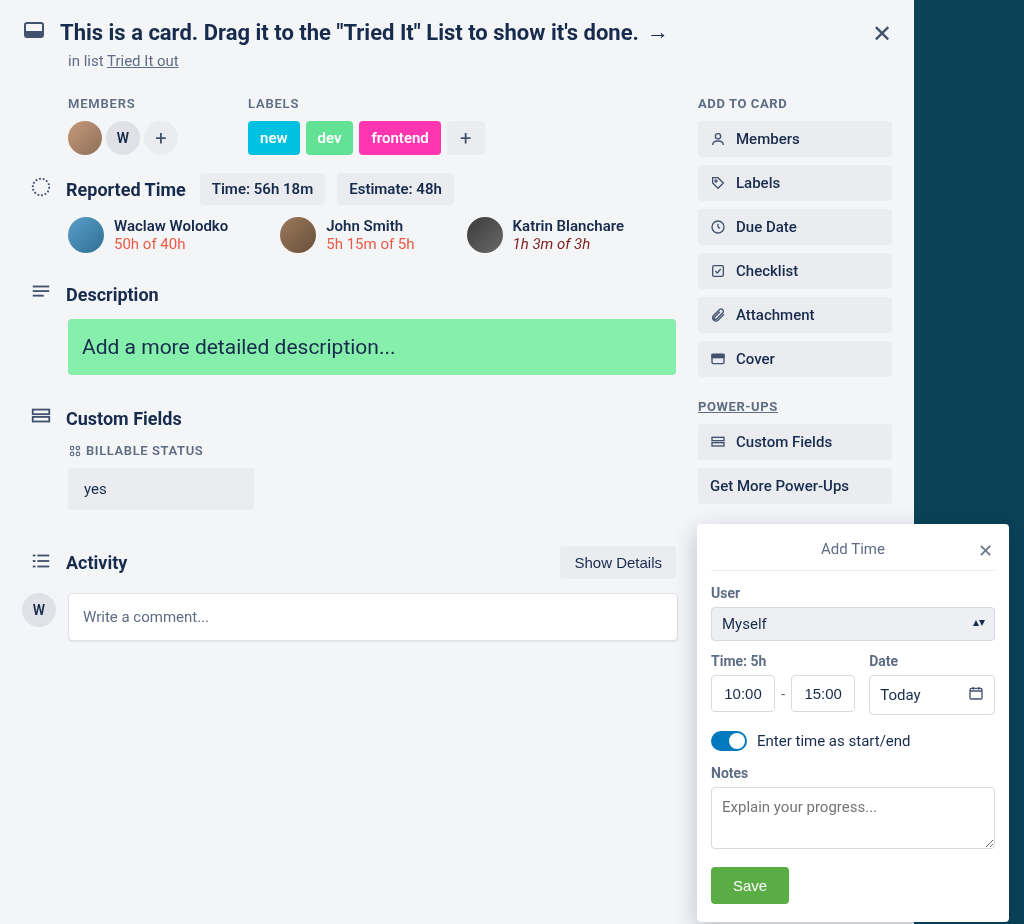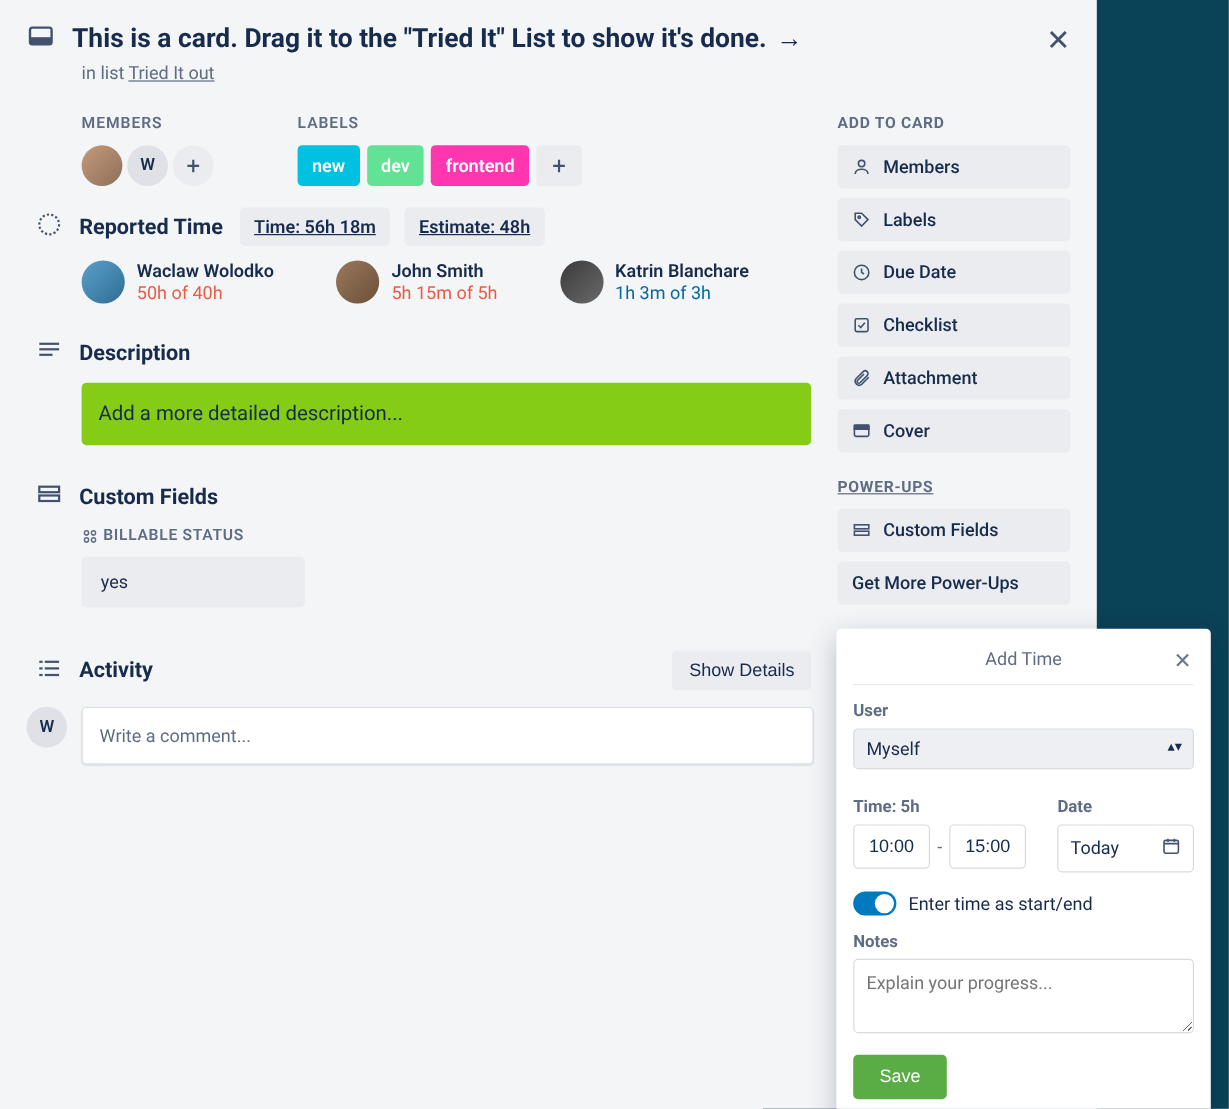--- a/index.html
+++ b/index.html
@@ -47,29 +47,29 @@
 .add-circle { width: 34px; height: 34px; border-radius: 50%; background: #eaecf0; display:flex; align-items:center; justify-content:center; font-size:20px; color:#42526e; cursor:pointer;}
 .labels-row { display:flex; gap:6px; align-items:center; }
 .label-chip { height:34px; padding:0 12px; border-radius:4px; color:#fff; font-weight:600; font-size:15px; display:flex; align-items:center;}
 .lbl-new { background:#00c2e0; }
 .lbl-dev { background:#61e294; color:#fff;}
 .lbl-frontend { background:#ff36b0; }
 .add-sq { width:38px; height:34px; border-radius:4px; background:#eaecf0; display:flex; align-items:center; justify-content:center; font-size:20px; color:#42526e; cursor:pointer;}
 .section-row { display:flex; align-items:center; gap:14px; margin-bottom:12px; }
 .section-icon svg { width:22px; height:22px; color:#42526e; }
 .section-title { font-size:18px; font-weight:700; color:#172b4d; }
-.time-chips { display:flex; gap:12px;text-decoration:underline; }
+.time-chips { display:flex; gap:12px; }
 .time-chip { background:#eaecf0; border-radius:4px; padding:7px 12px; font-size:15px; font-weight:600; color:#172b4d; }
 .reporters { display:flex; gap:52px; margin-left:46px; margin-bottom:28px; margin-top:12px;}
 .reporter { display:flex; gap:10px; align-items:center; }
 .rep-av { width:36px; height:36px; border-radius:50%; }
 .rep-name { font-size:15px; font-weight:600; color:#172b4d; }
 .rep-time { font-size:15px; color:#eb5a46; }
-.rep-time.gray { color:#0369a1; }
-.desc-box { margin-left:46px; background:#84cc16; border-radius:4px; padding:16px 14px; font-size:17px; color:#172b4d; margin-bottom:30px; cursor:text; width:608px;}
+.rep-time.gray { color:#7f1d1d;font-style:italic; }
+.desc-box { margin-left:46px; background:#86efac; border-radius:4px; padding:16px 14px; font-size:21px; color:#172b4d; margin-bottom:30px; cursor:text; width:608px;}
 .cf-label { margin-left:46px; font-size:13px; font-weight:600; letter-spacing:0.6px; color:#5e6c84; display:flex; align-items:center; gap:4px; margin-bottom:10px;}
 .cf-value { margin-left:46px; background:#eaecf0; border-radius:4px; padding:12px 16px; font-size:15px; color:#172b4d; width:186px; margin-bottom:36px;}
 .activity-row { display:flex; align-items:center; justify-content:space-between; margin-bottom:14px;}
 .show-details { background:#eaecf0; border:none; border-radius:4px; padding:8px 14px; font-size:15px; font-weight:500; color:#172b4d; cursor:pointer;}
 .comment-row { display:flex; gap:12px; align-items:flex-start; }
 .comment-av { width:34px; height:34px; border-radius:50%; background:#dfe1e6; display:flex; align-items:center; justify-content:center; font-size:14px; font-weight:600; color:#172b4d;}
 .comment-input { flex:1; background:#fff; border:1px solid #dfe1e6; border-radius:4px; padding:14px 14px; font-size:15px; color:#5e6c84; box-shadow:0 1px 1px rgba(9,30,66,0.08); width:608px; }
 .side-heading { font-size:13px; font-weight:700; letter-spacing:0.6px; color:#5e6c84; margin-bottom:10px; }
 .side-btn { display:flex; align-items:center; gap:10px; background:#eaecf0; border-radius:4px; padding:9px 12px; font-size:15px; font-weight:500; color:#172b4d; margin-bottom:8px; cursor:pointer; }
 .side-btn svg { width:16px; height:16px; color:#42526e; }
@@ -81,21 +81,21 @@
   border-radius:4px;
   box-shadow:0 8px 24px rgba(9,30,66,0.25);
   padding:12px 14px 18px;
 }
 .pop-title { text-align:center; font-size:15px; color:#5e6c84; padding:4px 0 12px; border-bottom:1px solid #eaecf0; position:relative;}
 .pop-close { position:absolute; right:2px; top:4px; font-size:18px; color:#6b778c; cursor:pointer;}
 .pop-label { font-size:14px; font-weight:700; color:#5e6c84; margin-top:14px; margin-bottom:6px;}
 .pop-select { width:100%; background:#edeff2; border:1px solid #d7dbe0; border-radius:4px; padding:7px 10px; font-size:15px; color:#172b4d; appearance:none; position:relative;}
 .up-down { position:absolute; right:10px; top:8px; font-size:12px; color:#172b4d;}
 .select-wrap { position:relative; }
-.time-date-row { display:flex; gap:26px; margin-top:24px;}
+.time-date-row { display:flex; gap:14px; margin-top:12px;}
 .td-col { flex:1; }
 .td-label { font-size:14px; font-weight:700; color:#5e6c84; margin-bottom:6px;}
 .time-inputs { display:flex; align-items:center; gap:6px;}
 .time-in { width:64px; border:1px solid #d7dbe0; border-radius:4px; padding:9px 8px; font-size:15px; text-align:center; color:#172b4d;}
 .dash { color:#5e6c84; font-size:15px; }
 .date-in { display:flex; align-items:center; justify-content:space-between; border:1px solid #d7dbe0; border-radius:4px; padding:9px 10px; font-size:15px; color:#172b4d;}
 .toggle-row { display:flex; align-items:center; gap:10px; margin-top:16px;}
 .toggle { width:36px; height:20px; background:#0079bf; border-radius:10px; position:relative;}
 .toggle::after { content:""; position:absolute; right:2px; top:2px; width:16px; height:16px; background:#fff; border-radius:50%;}
 .toggle-label { font-size:15px; color:#172b4d;}

